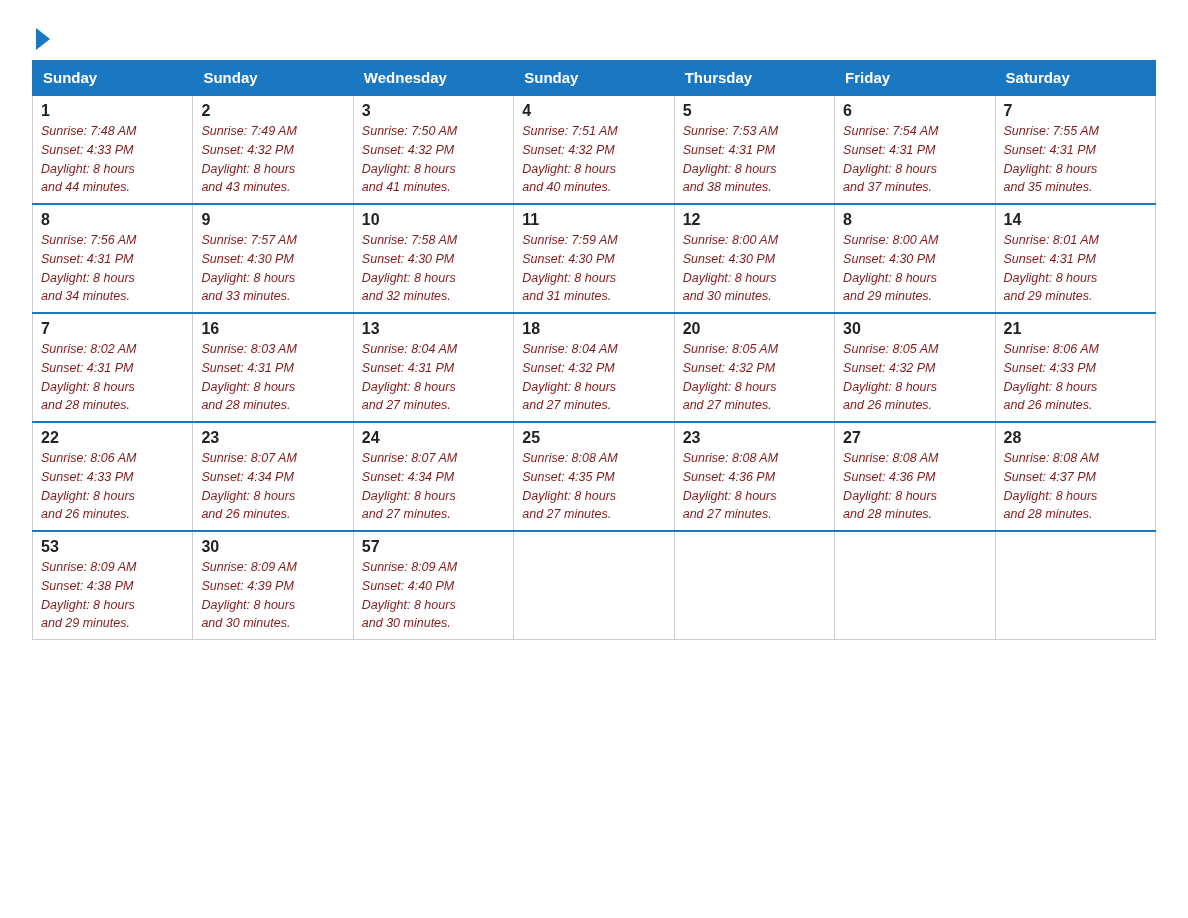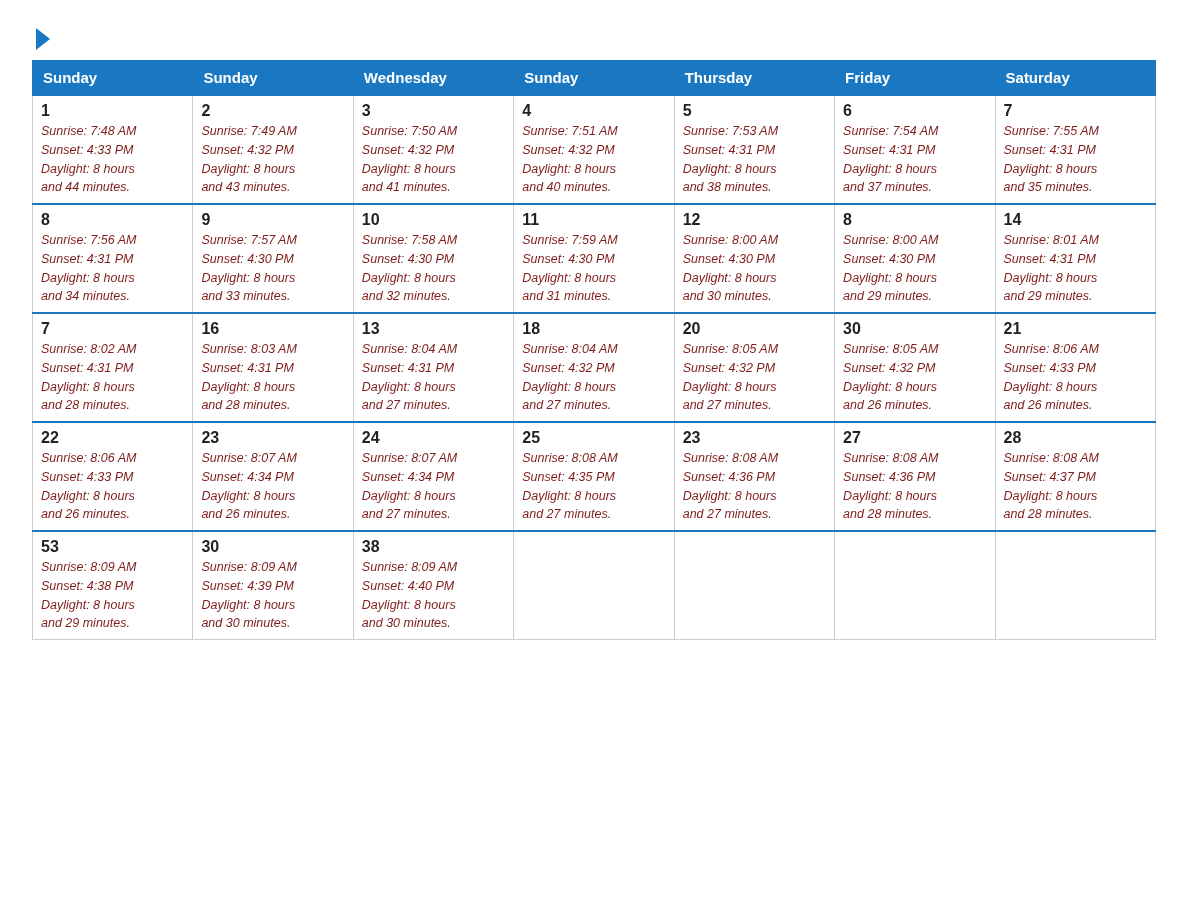--- a/index.html
+++ b/index.html
@@ -257,21 +257,21 @@
       <tr>
         <td>
         <div class="day-num">53</div>
         <div class="day-info">Sunrise: 8:09 AM<br>Sunset: 4:38 PM<br>Daylight: 8 hours<br>and 29 minutes.</div>
       </td>
         <td>
         <div class="day-num">30</div>
         <div class="day-info">Sunrise: 8:09 AM<br>Sunset: 4:39 PM<br>Daylight: 8 hours<br>and 30 minutes.</div>
       </td>
         <td>
-        <div class="day-num">38</div>
+        <div class="day-num">57</div>
         <div class="day-info">Sunrise: 8:09 AM<br>Sunset: 4:40 PM<br>Daylight: 8 hours<br>and 30 minutes.</div>
       </td>
         <td class="empty-cell"></td>
         <td class="empty-cell"></td>
         <td class="empty-cell"></td>
         <td class="empty-cell"></td>
       </tr>
     </tbody>
 </table>
 

